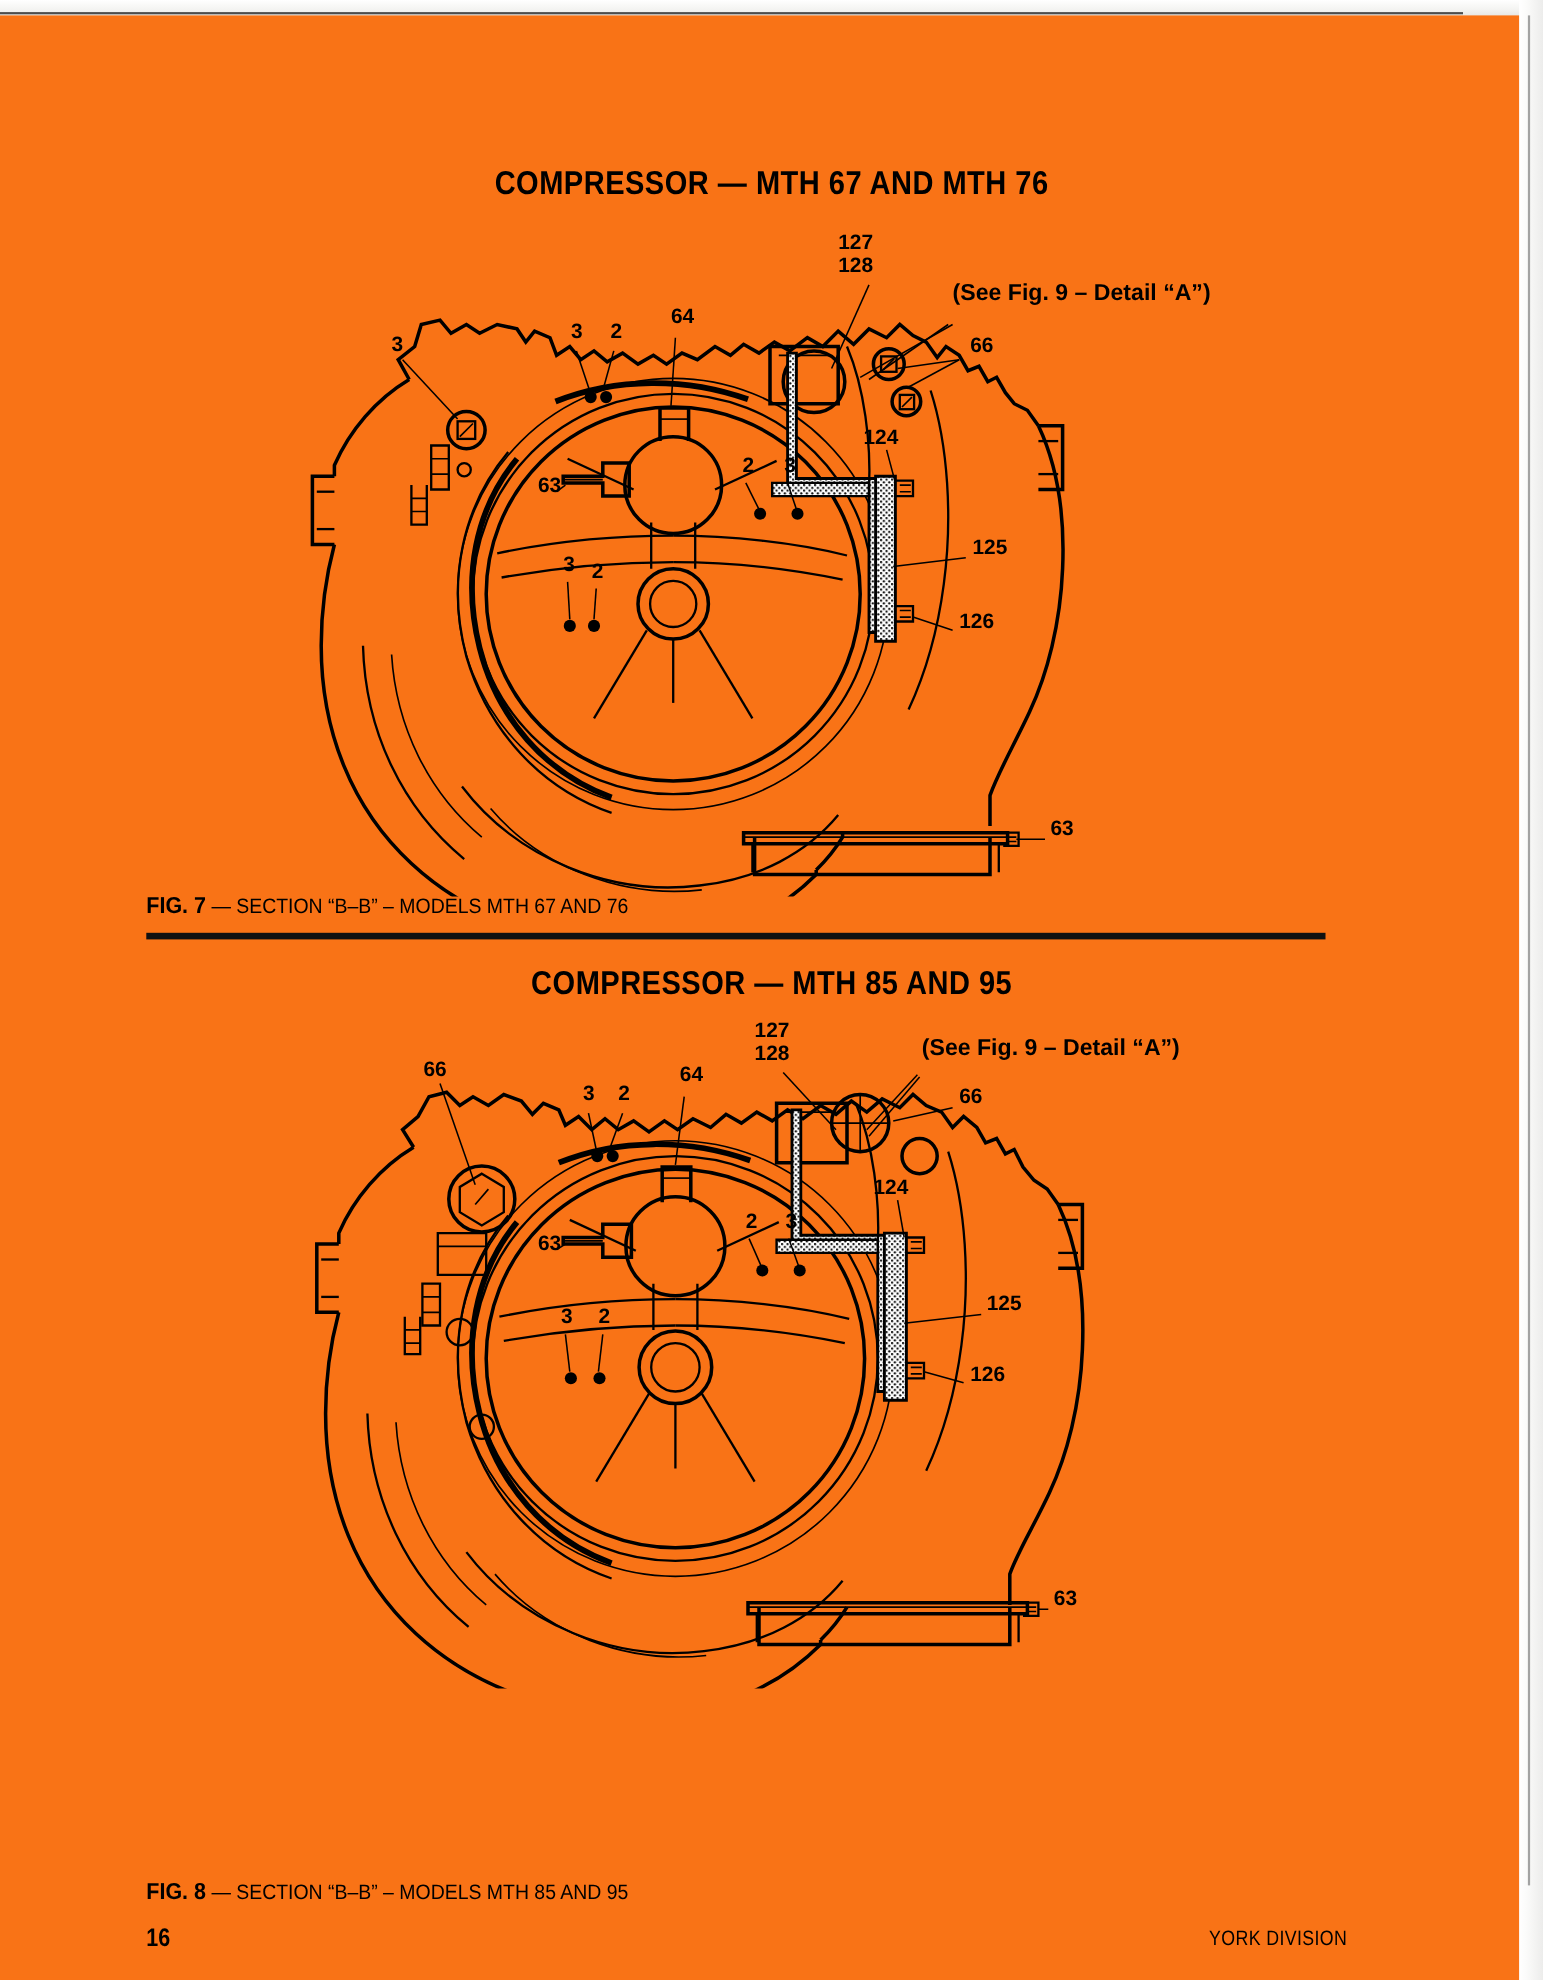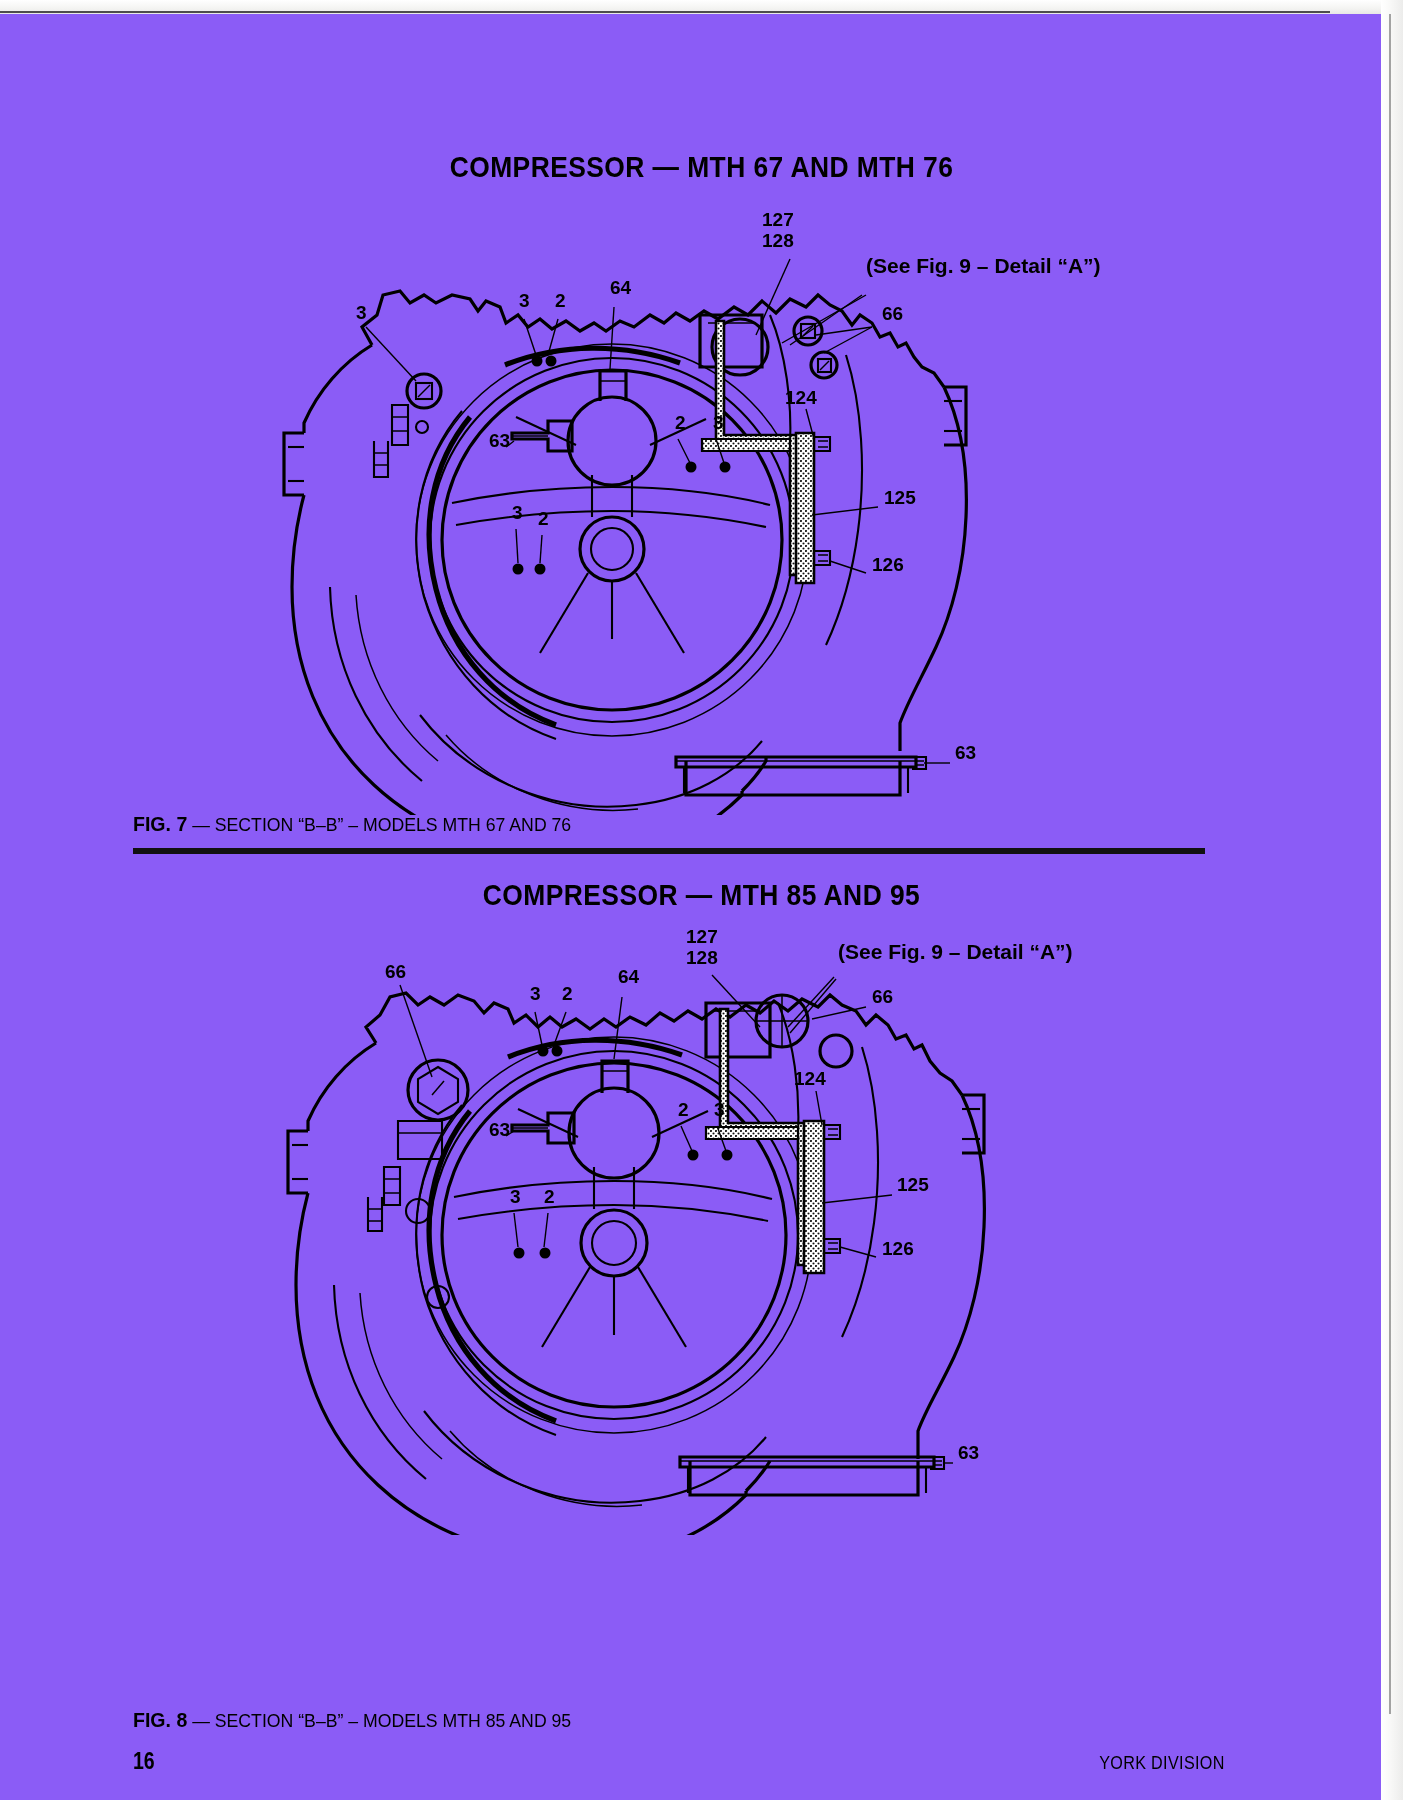--- a/index.html
+++ b/index.html
@@ -6,21 +6,21 @@
   body{
     width:1403px;height:1800px;
     background:#ffffff;
     font-family:"Liberation Sans", sans-serif;
     color:#000;
     position:relative;
     overflow:hidden;
   }
   .page{
     position:absolute;inset:0;
-    background:#8b5cf6;
+    background:#f97316;
   }
   
   .scan-edge-top{
     position:absolute;top:0;left:0;width:1403px;height:14px;
     background:linear-gradient(180deg,#ffffff 0%,#f4f4f2 60%,#e8e8e6 100%);
   }
   .scan-edge-right{
     position:absolute;top:0;right:0;width:22px;height:1800px;
     background:linear-gradient(270deg,#ececeb 0%,#fbfbfa 70%,#ffffff 100%);
   }

